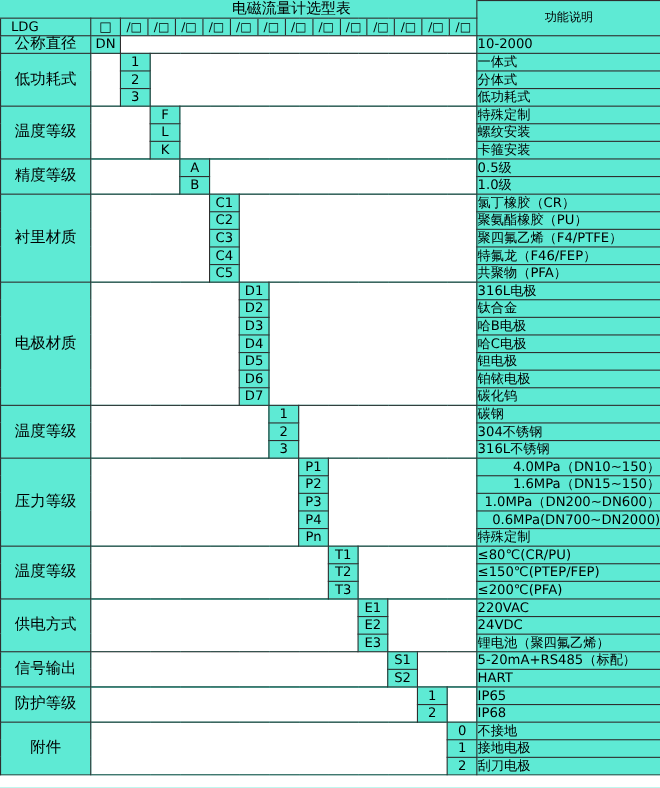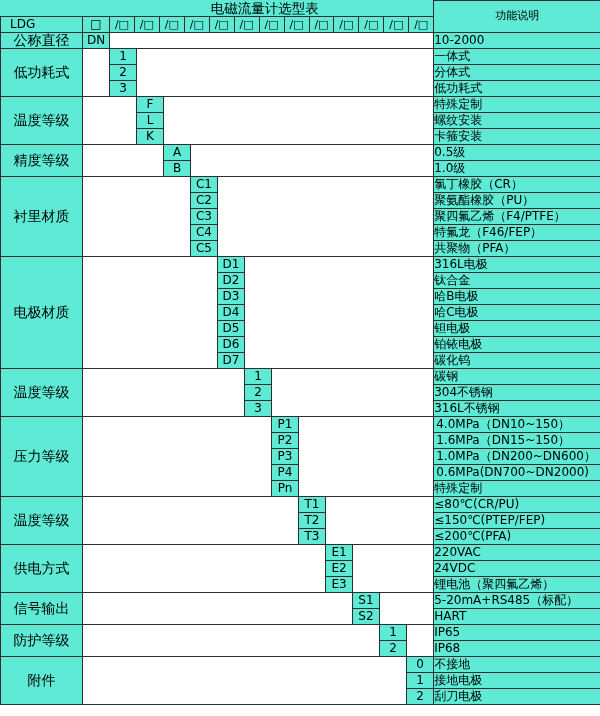--- a/index.html
+++ b/index.html
@@ -19,21 +19,21 @@
     white-space:nowrap;
     vertical-align:middle;
   }
   .title-cell{border-top:none;border-left:none;text-align:center;font-size:13.5px;padding-left:96px}
   .fn-head{text-align:center;font-size:11px}
   .ldg{text-align:left;padding-left:9px}
   .cat{text-align:center;font-size:14px}
   .code{text-align:center;font-size:12px}
   .filler{background:#fff}
   .desc{font-size:12px}
-  .desc.left{text-align:left;padding-left:2px}
+  .desc.left{text-align:right;padding-left:2px}
   .boxes{padding:0}
   .flex{display:flex;height:100%;align-items:stretch}
   .sbox{flex:1;border-left:1px solid #2e2e2e;text-align:center;font-size:11px;line-height:15px}
   .sbox:first-child{border-left:none}
 </style>
 </head>
 <body>
 
 <table>
   <colgroup>

